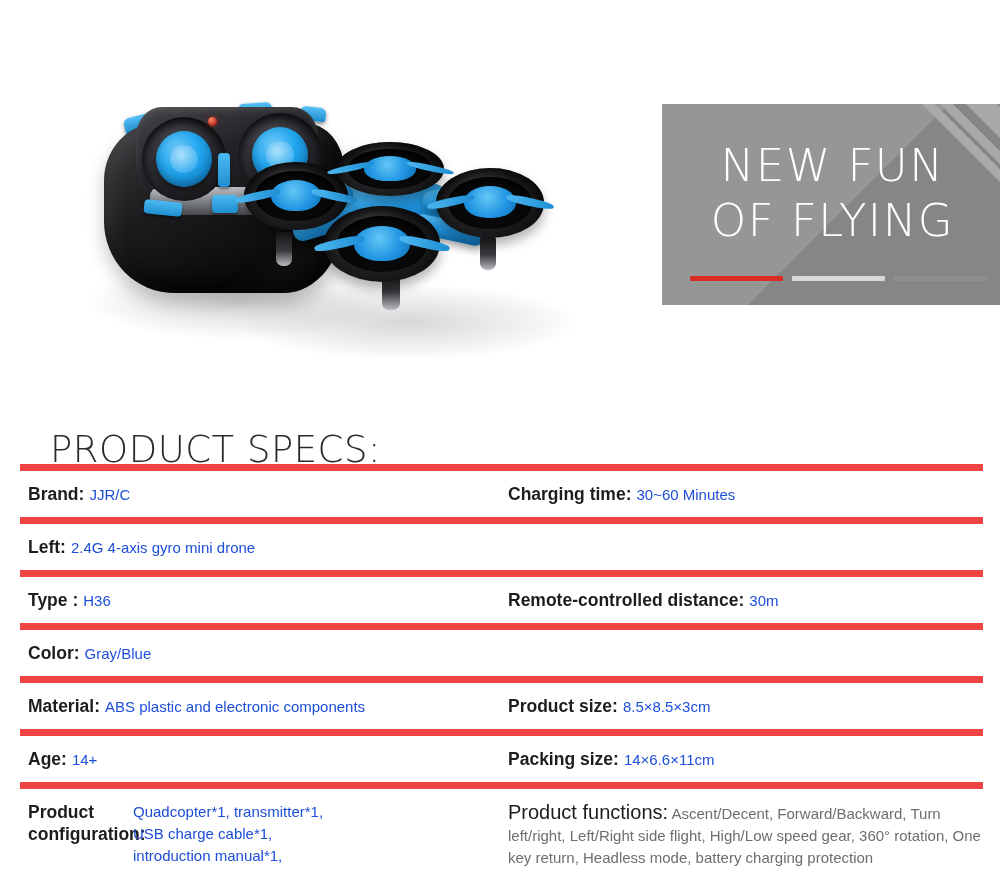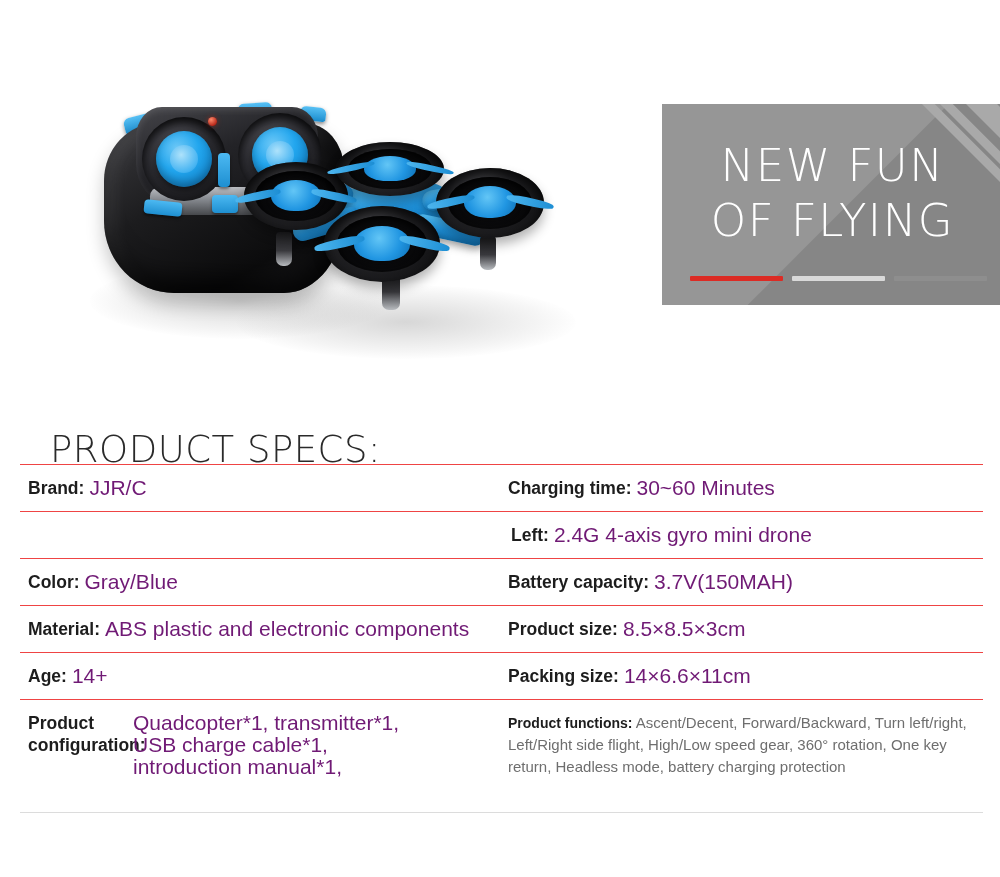--- a/index.html
+++ b/index.html
@@ -219,67 +219,66 @@
     font-family: "DejaVu Sans", sans-serif;
   }
 
   #spec-table {
     position: absolute;
     left: 20px; top: 464px;
     width: 963px;
   }
   .spec-row {
     position: relative;
-    border-top: 1px solid #ef4444;
+    border-top: 7px solid #ef4444;
     display: flex;
-    justify-content: flex-end;
   }
   .spec-row:last-child { border-bottom: 1px solid #dcdcdc; }
   .spec-cell {
     box-sizing: border-box;
     padding: 0 0 0 8px;
     min-height: 46px;
     display: flex;
     align-items: center;
   }
   .spec-cell.left  { width: 480px; }
   .spec-cell.right { width: 483px; padding-left: 8px; }
   .spec-label {
     font-size: 17.5px;
     font-weight: 700;
     color: #1d1d1d;
     white-space: nowrap;
     margin-right: 5px;
   }
   .spec-value {
-    font-size: 21px;
-    color: #701a75;
+    font-size: 15px;
+    color: #1d4ed8;
   }
 
   
   .spec-row.tall .spec-cell { min-height: 112px; align-items: flex-start; padding-top: 12px; }
   .spec-row.tall .spec-label {
     white-space: normal;
     width: 100px;
     line-height: 22px;
     flex: 0 0 auto;
   }
   .spec-row.tall .spec-value {
     line-height: 22px;
     white-space: pre-line;
   }
   .spec-row.tall .spec-cell.right .rich {
     font-size: 15px;
     color: #6e6e6e;
     line-height: 22px;
   }
   .spec-row.tall .spec-cell.right .rich b {
-    font-size: 14px;
+    font-size: 20px;
     color: #1d1d1d;
-    font-weight: 700;
+    font-weight: 400;
   }
 </style>
 </head>
 <body>
 
 <div id="hero">
 
   <div id="product-photo">
 
     <div class="shadow-blob" style="left:4px; top:168px; width:300px; height:76px;"></div>
@@ -370,29 +369,35 @@
     </div>
   </div>
 
   <div class="spec-row">
     <div class="spec-cell left">
       <span class="spec-label">Left:</span>
       <span class="spec-value">2.4G 4-axis gyro mini drone</span>
     </div>
   </div>
 
+  <div class="spec-row">
+    <div class="spec-cell left">
+      <span class="spec-label">Type :</span>
+      <span class="spec-value">H36</span>
+    </div>
+    <div class="spec-cell right">
+      <span class="spec-label">Remote-controlled distance:</span>
+      <span class="spec-value">30m</span>
+    </div>
+  </div>
 
   <div class="spec-row">
     <div class="spec-cell left">
       <span class="spec-label">Color:</span>
       <span class="spec-value">Gray/Blue</span>
-    </div>
-    <div class="spec-cell right">
-      <span class="spec-label">Battery capacity:</span>
-      <span class="spec-value">3.7V(150MAH)</span>
     </div>
   </div>
 
   <div class="spec-row">
     <div class="spec-cell left">
       <span class="spec-label">Material:</span>
       <span class="spec-value">ABS plastic and electronic components</span>
     </div>
     <div class="spec-cell right">
       <span class="spec-label">Product size:</span>

